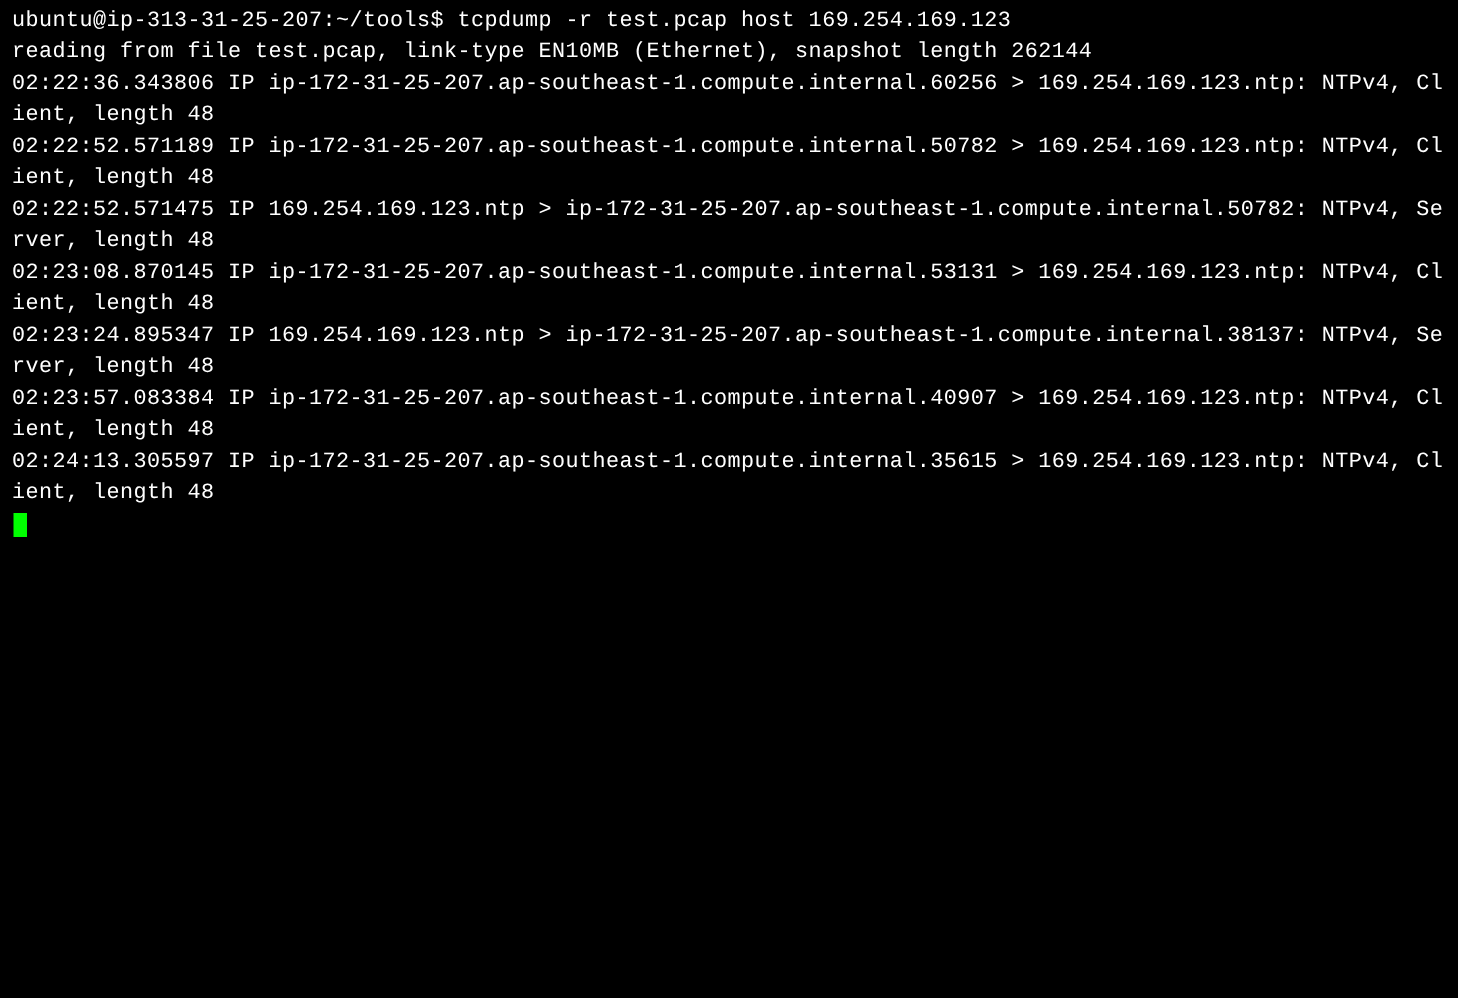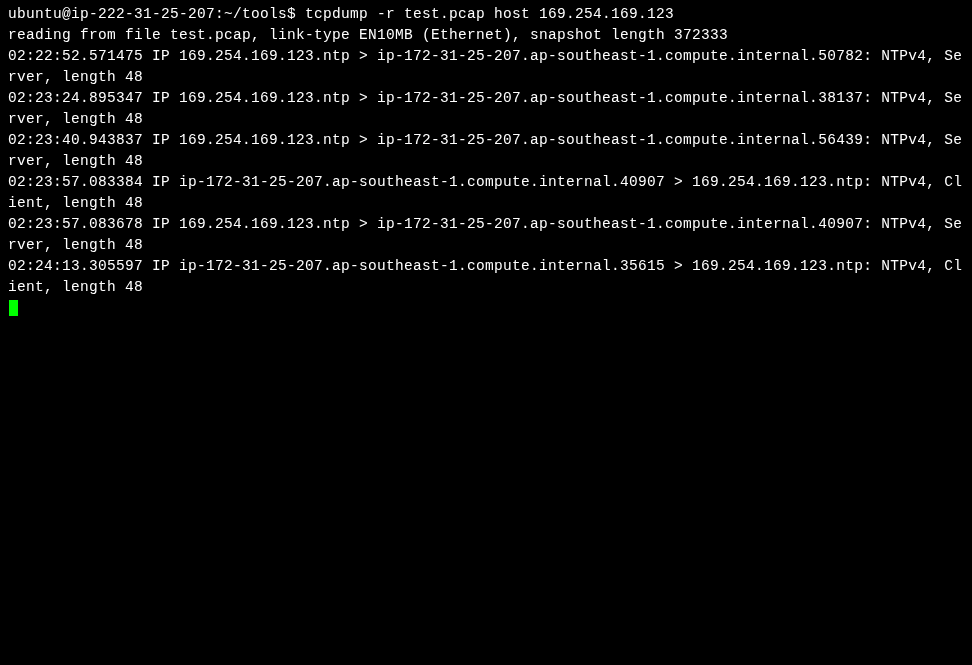--- a/index.html
+++ b/index.html
@@ -30,26 +30,27 @@
       background-color: #00ff00;
       vertical-align: text-bottom;
       margin-left: 1px;
     }
   </style>
 </head>
 <body>
 
 
 
-<div class="terminal-line">ubuntu@ip-222-31-25-207:~/tools$ tcpdump -r test.pcap host 169.254.169.123</div>
-<div class="terminal-line">reading from file test.pcap, link-type EN10MB (Ethernet), snapshot length 372333</div>
+<div class="terminal-line">ubuntu@ip-313-31-25-207:~/tools$ tcpdump -r test.pcap host 169.254.169.123</div>
+<div class="terminal-line">reading from file test.pcap, link-type EN10MB (Ethernet), snapshot length 262144</div>
 <div id="packet-output">
+    <div class="terminal-line">02:22:36.343806 IP ip-172-31-25-207.ap-southeast-1.compute.internal.60256 &gt; 169.254.169.123.ntp: NTPv4, Client, length 48</div>
+    <div class="terminal-line">02:22:52.571189 IP ip-172-31-25-207.ap-southeast-1.compute.internal.50782 &gt; 169.254.169.123.ntp: NTPv4, Client, length 48</div>
     <div class="terminal-line">02:22:52.571475 IP 169.254.169.123.ntp &gt; ip-172-31-25-207.ap-southeast-1.compute.internal.50782: NTPv4, Server, length 48</div>
+    <div class="terminal-line">02:23:08.870145 IP ip-172-31-25-207.ap-southeast-1.compute.internal.53131 &gt; 169.254.169.123.ntp: NTPv4, Client, length 48</div>
     <div class="terminal-line">02:23:24.895347 IP 169.254.169.123.ntp &gt; ip-172-31-25-207.ap-southeast-1.compute.internal.38137: NTPv4, Server, length 48</div>
-    <div class="terminal-line">02:23:40.943837 IP 169.254.169.123.ntp &gt; ip-172-31-25-207.ap-southeast-1.compute.internal.56439: NTPv4, Server, length 48</div>
     <div class="terminal-line">02:23:57.083384 IP ip-172-31-25-207.ap-southeast-1.compute.internal.40907 &gt; 169.254.169.123.ntp: NTPv4, Client, length 48</div>
-    <div class="terminal-line">02:23:57.083678 IP 169.254.169.123.ntp &gt; ip-172-31-25-207.ap-southeast-1.compute.internal.40907: NTPv4, Server, length 48</div>
     <div class="terminal-line">02:24:13.305597 IP ip-172-31-25-207.ap-southeast-1.compute.internal.35615 &gt; 169.254.169.123.ntp: NTPv4, Client, length 48</div>
   </div>
 <span class="cursor"></span>
 
 
 
 
 </body></html>

